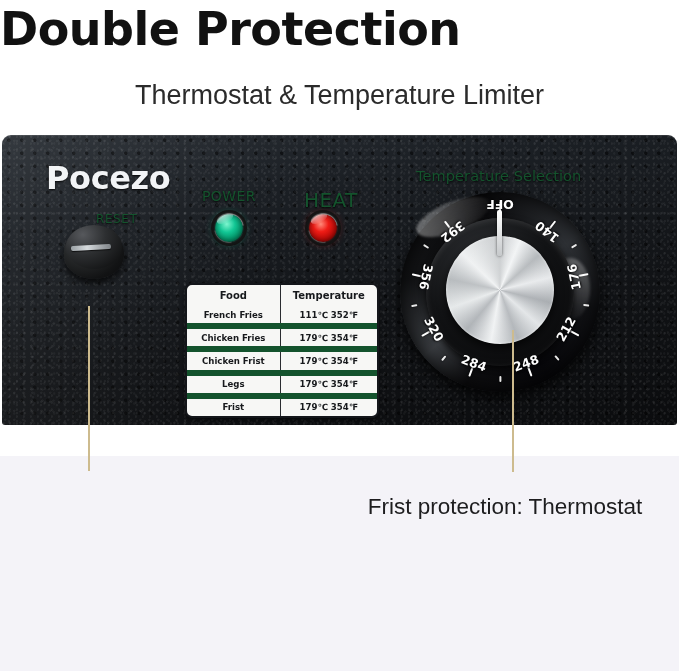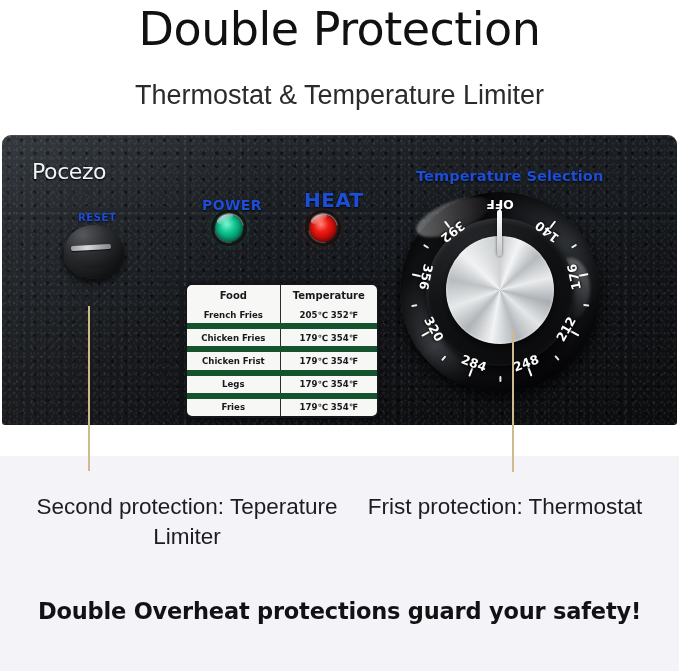--- a/index.html
+++ b/index.html
@@ -8,23 +8,23 @@
     background:#ffffff;
     font-family:"Liberation Sans", sans-serif;
     overflow:hidden;
     position:relative;
   }
   .stage{position:relative;width:679px;height:671px;}
 
   
   .header-title{
     position:absolute;left:0;top:2px;width:679px;
-    text-align:center;
-    font-family:"DejaVu Sans","Liberation Sans",sans-serif;
-    font-size:46px;font-weight:normal;
+    text-align:left;
+    font-family:"DejaVu Sans","Liberation Sans",sans-serif;
+    font-size:46px;font-weight:bold;
     letter-spacing:-0.5px;
     color:#111111;
     line-height:54px;
   }
   .header-sub{
     position:absolute;left:0;top:78px;width:679px;
     text-align:center;
     font-family:"Liberation Sans",sans-serif;
     font-size:27px;font-weight:400;
     color:#2b2b2b;
@@ -49,36 +49,36 @@
     overflow:hidden;
     box-shadow:inset 0 1px 0 rgba(255,255,255,.10);
   }
   .panel::after{
     content:"";position:absolute;inset:0;
     background:linear-gradient(100deg,rgba(255,255,255,.05) 0%,rgba(255,255,255,0) 38%);
     pointer-events:none;
   }
 
   .brand{
-    position:absolute;left:32px;top:159px;
-    font-family:"DejaVu Sans","Liberation Sans",sans-serif;
-    font-size:22px;font-weight:normal;
+    position:absolute;left:46px;top:159px;
+    font-family:"DejaVu Sans","Liberation Sans",sans-serif;
+    font-size:32px;font-weight:bold;
     color:#f2f4f6;letter-spacing:-0.4px;
     text-shadow:0 1px 2px rgba(0,0,0,.85);
     z-index:6;
   }
 
   .lbl{
     position:absolute;z-index:6;
     font-family:"DejaVu Sans","Liberation Sans",sans-serif;
-    font-weight:bold;color:#1d4ed8;
+    font-weight:normal;color:#14532d;
     text-shadow:0 1px 2px rgba(0,0,0,.9);
   }
-  .lbl-reset{left:78px;top:212px;font-size:10px;letter-spacing:.6px;}
-  .lbl-power{left:202px;top:197px;font-size:14px;letter-spacing:.4px;text-align:right;}
+  .lbl-reset{left:96px;top:212px;font-size:12px;letter-spacing:.6px;}
+  .lbl-power{left:202px;top:188px;font-size:14px;letter-spacing:.4px;text-align:right;}
   .lbl-heat{left:304px;top:188px;font-size:20px;letter-spacing:.4px;}
   .lbl-tempsel{left:416px;top:168px;font-size:14.5px;letter-spacing:.1px;}
 
   
   .reset-knob{
     position:absolute;left:64px;top:225px;width:60px;height:56px;z-index:5;
   }
   .reset-knob .body{
     position:absolute;left:0;top:4px;width:60px;height:50px;border-radius:50%/46%;
     background:radial-gradient(ellipse at 32% 24%,#4a4c50 0%,#262829 38%,#121314 72%,#0a0a0b 100%);
@@ -280,36 +280,36 @@
     <table>
       <thead>
         <tr>
           <td class="c0">Food</td>
           <td class="c1">Temperature</td>
         </tr>
       </thead>
       <tbody>
         <tr>
           <td class="c0">French Fries</td>
-          <td class="c1">205℃  352℉</td>
+          <td class="c1">111℃  352℉</td>
         </tr>
         <tr>
           <td class="c0">Chicken Fries</td>
           <td class="c1">179℃  354℉</td>
         </tr>
         <tr>
           <td class="c0">Chicken Frist</td>
           <td class="c1">179℃  354℉</td>
         </tr>
         <tr>
           <td class="c0">Legs</td>
           <td class="c1">179℃  354℉</td>
         </tr>
         <tr>
-          <td class="c0">Fries</td>
+          <td class="c0">Frist</td>
           <td class="c1">179℃  354℉</td>
         </tr>
       </tbody>
     </table>
   </div>
 
   <div class="dial">
     <div class="bezel"></div>
     <div class="ticks">
         <div class="tick" style="transform: rotate(0deg);"></div>
@@ -342,19 +342,16 @@
       <div class="num" style="left: 73.6507px; top: 171.286px; transform: translate(-50%, -50%) rotate(380.286deg);">284</div>
       <div class="num" style="left: 33.621px; top: 137.011px; transform: translate(-50%, -50%) rotate(420.857deg);">320</div>
       <div class="num" style="left: 25.5069px; top: 84.9409px; transform: translate(-50%, -50%) rotate(461.429deg);">356</div>
       <div class="num" style="left: 53.2097px; top: 40.1112px; transform: translate(-50%, -50%) rotate(502deg);">392</div>
     </div>
 
   <div class="leader leader-left"></div>
   <div class="leader leader-right"></div>
 
   <div class="lower"></div>
-  <div class="cap cap-left">Second protection:
-Teperature Limiter</div>
   <div class="cap cap-right">Frist protection:
 Thermostat</div>
-  <div class="footer-line">Double Overheat protections guard your safety!</div>
 
 </div>
 
 </body></html>

